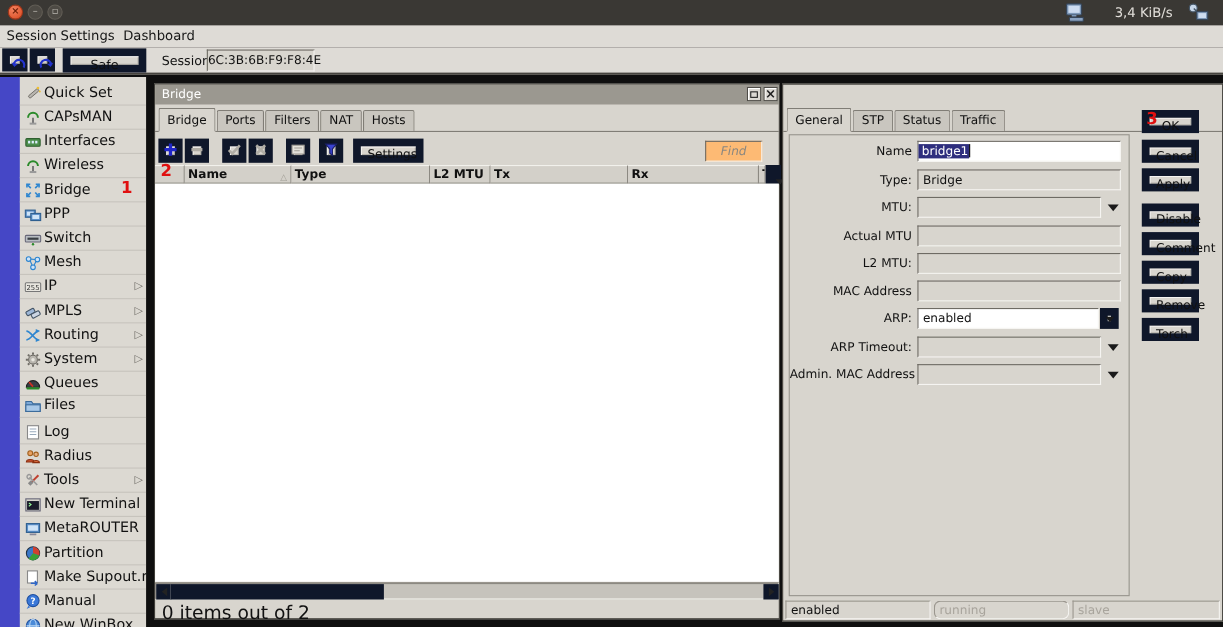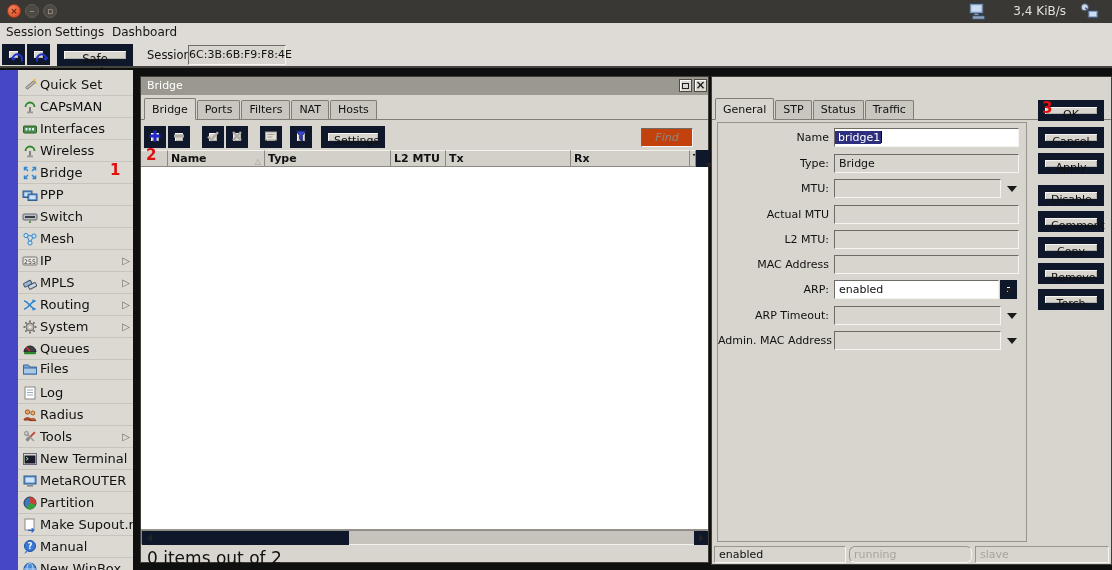--- a/index.html
+++ b/index.html
@@ -46,21 +46,21 @@
   .tb-btn{position:absolute;top:2px;width:13px;height:13px;background:#dcd9d3;border:1px solid #4e4c47;
     box-shadow:inset 1px 1px 0 #fff;box-sizing:border-box;display:flex;align-items:center;justify-content:center;}
   .maxglyph{width:7px;height:6px;border:1.5px solid #222;box-sizing:border-box;}
   .closeglyph::before{content:"\00D7";font-size:12px;font-weight:bold;color:#222;line-height:1;margin-top:-2px;}
   .tabbar{position:absolute;left:0;top:18px;right:0;height:25px;display:flex;align-items:flex-end;padding-left:3px;border-bottom:1px solid #807d76;box-sizing:border-box;}
   .tab{font-size:11px;padding:2px 7px 3px 7px;background:#c9c6bf;border:1px solid #807d76;border-bottom:none;margin-right:1px;border-radius:2px 2px 0 0;cursor:default;white-space:nowrap;}
   .tab.active{background:#d8d5ce;padding-top:4px;margin-bottom:-1px;border-bottom:1px solid #d8d5ce;}
   
   .tbtn{position:absolute;width:22px;height:22px;padding:0;display:flex;align-items:center;justify-content:center;}
   #settings-btn{position:absolute;left:180px;top:49px;width:64px;height:22px;font-size:11px;font-family:inherit;}
-  #find-box{position:absolute;left:500px;top:51px;width:52px;height:19px;border:1px solid;border-color:#6e6b64 #f5f4f1 #f5f4f1 #6e6b64;background:#c2410c;font-size:11px;text-align:center;font-family:inherit;box-sizing:border-box;}
+  #find-box{position:absolute;left:500px;top:51px;width:52px;height:19px;border:1px solid;border-color:#6e6b64 #f5f4f1 #f5f4f1 #6e6b64;background:#fdba74;font-size:11px;text-align:center;font-family:inherit;box-sizing:border-box;}
   #find-box::placeholder{font-style:italic;color:#8a8780;}
   #bridge-headers{position:absolute;left:0;top:73px;height:17px;display:flex;}
   .hcell{height:17px;background:#d3d0c9;border-right:1px solid #8c8982;border-top:1px solid #f2f1ec;border-bottom:1px solid #8c8982;
     box-sizing:border-box;font-weight:bold;font-size:11px;line-height:15px;padding-left:3px;overflow:hidden;white-space:nowrap;position:relative;}
   .sort-asc{position:absolute;right:3px;top:3px;font-size:8px;color:#a19e96;font-weight:normal;}
   .sort-asc::before{content:"\25B3";}
   #col-chooser{width:13px;height:17px;position:relative;padding:0;}
   .tri-down{width:0;height:0;border-left:4px solid transparent;border-right:4px solid transparent;border-top:5px solid #222;}
   #bridge-list{position:absolute;left:0;top:90px;width:567px;height:363px;background:#fff;border-bottom:1px solid #9a968e;box-sizing:border-box;}
   #bridge-hscroll{position:absolute;left:0;top:453px;width:567px;height:15px;background:#c6c3bc;border:1px solid;border-color:#8c8982 #f2f1ec #f2f1ec #8c8982;box-sizing:border-box;}
@@ -75,21 +75,21 @@
   .fbox{position:absolute;height:19px;border:1px solid;border-color:#6e6b64 #f5f4f1 #f5f4f1 #6e6b64;box-sizing:border-box;font-size:11px;line-height:17px;}
   .fbox.white{background:#fff;}
   .fbox.gray{background:#d8d5ce;}
   .fval{padding-left:4px;}
   .sel-text{background:#2e2e7e;color:#fff;padding:0 1px;}
   .caret{display:inline-block;width:1px;height:12px;background:#000;vertical-align:-2px;}
   .dd-arrow{position:absolute;width:0;height:0;border-left:5px solid transparent;border-right:5px solid transparent;border-top:6px solid #1a1a1a;}
   .combo-btn{position:absolute;width:17px;height:19px;display:flex;flex-direction:column;align-items:center;justify-content:center;padding:0;}
   .combo-bar{width:8px;height:2px;background:#1a1a1a;margin-bottom:1px;}
   .combo-tri{width:0;height:0;border-left:4px solid transparent;border-right:4px solid transparent;border-top:5px solid #1a1a1a;}
-  .ni-btn{position:absolute;left:326px;width:66px;height:21px;font-size:11px;font-family:inherit;}
+  .ni-btn{position:absolute;left:326px;width:52px;height:21px;font-size:11px;font-family:inherit;}
   .st-cell{position:absolute;top:469px;height:17px;border:1px solid;border-color:#9a968e #f5f4f1 #f5f4f1 #9a968e;background:#d8d5ce;
     box-sizing:border-box;font-size:11px;line-height:15px;padding-left:4px;}
   .st-cell.dim{color:#a8a49c;}
   
   .anno{position:absolute;color:#e01010;font-weight:bold;font-size:15px;z-index:60;line-height:1;}
   button{cursor:default;color:#111;}
 </style>
 </head>
 <body>
 

